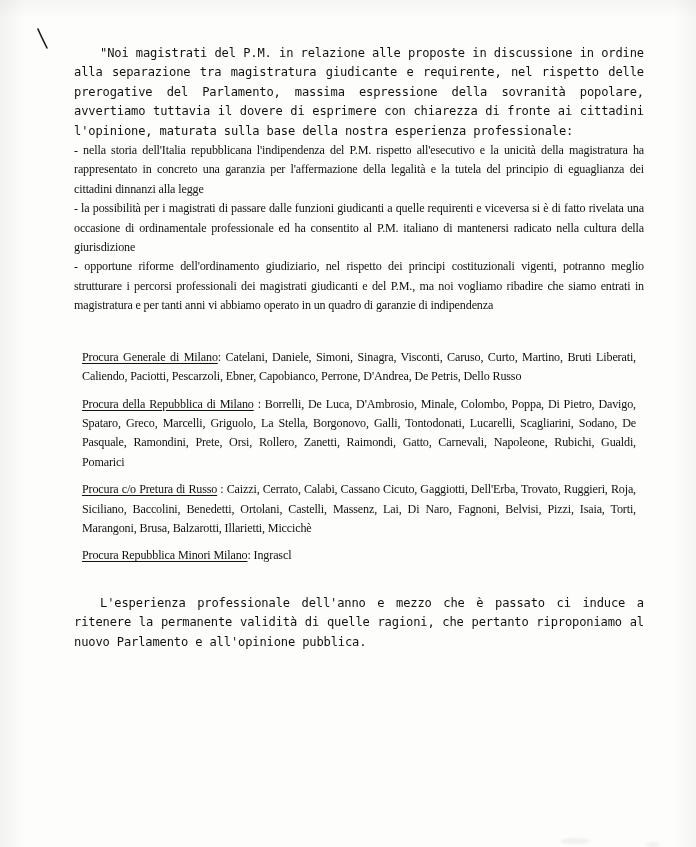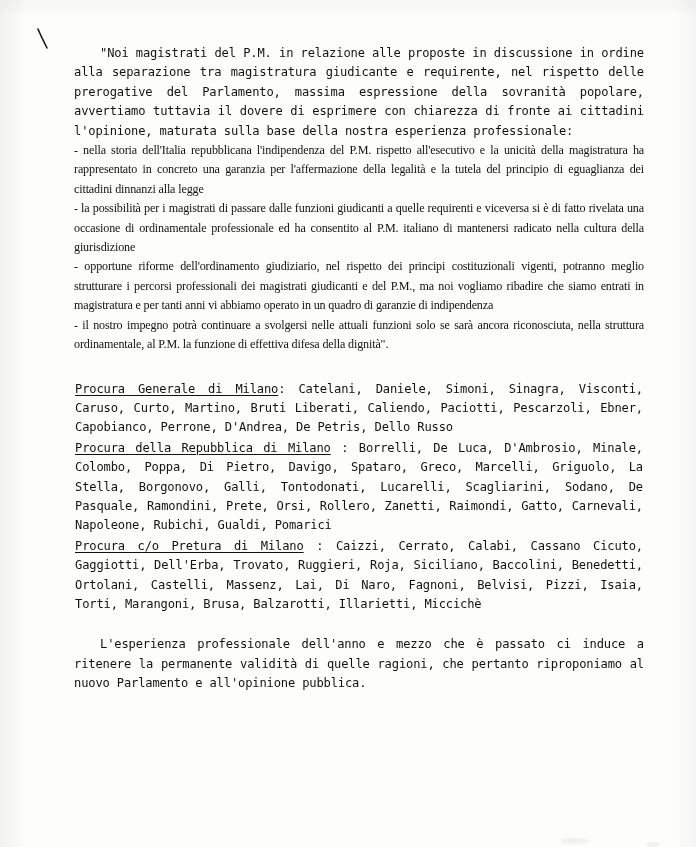--- a/index.html
+++ b/index.html
@@ -54,21 +54,22 @@
     text-indent: 26px;
   }
 
   .gap-sm { height: 7px; }
   .gap-md { height: 17px; }
   .gap-lg { height: 20px; }
 
   .list-block .para { text-align: justify; font-family: Liberation Serif, serif; }
 
   .proc-group {
-    margin: 1px;
+    margin: 8px;
+    font-family: Liberation Serif, serif;
   }
   .proc-group .para {
     text-align: justify;
   }
   .proc-heading {
     text-decoration: underline;
     text-underline-offset: 2px;
   }
 
   .date-line {
@@ -113,40 +114,42 @@
   </div>
 
   <div class="doc-body">
 
     <p class="para indent-first">"Noi magistrati del P.M. in relazione alle proposte in discussione in ordine alla separazione tra magistratura giudicante e requirente, nel rispetto delle prerogative del Parlamento, massima espressione della sovranità popolare, avvertiamo tuttavia il dovere di esprimere con chiarezza di fronte ai cittadini l'opinione, maturata sulla base della nostra esperienza professionale:</p>
 
     <div class="list-block">
       <p class="para">- nella storia dell'Italia repubblicana l'indipendenza del P.M. rispetto all'esecutivo e la unicità della magistratura ha rappresentato in concreto una garanzia per l'affermazione della legalità e la tutela del principio di eguaglianza dei cittadini dinnanzi alla legge</p>
       <p class="para">- la possibilità per i magistrati di passare dalle funzioni giudicanti a quelle requirenti e viceversa si è di fatto rivelata una occasione di ordinamentale professionale ed ha consentito al P.M. italiano di mantenersi radicato nella cultura della giurisdizione</p>
       <p class="para">- opportune riforme dell'ordinamento giudiziario, nel rispetto dei principi costituzionali vigenti, potranno meglio strutturare i percorsi professionali dei magistrati giudicanti e del P.M., ma noi vogliamo ribadire che siamo entrati in magistratura e per tanti anni vi abbiamo operato in un quadro di garanzie di indipendenza</p>
-      <p class="para">- il nostro impegno potrà continuare a svolgersi nelle attuali funzioni solo se sarà ancora riconosciuta, nella struttura ordinamentale, al P.M. la funzione di effettiva difesa della dignità".</p>
     </div>
 
     <div class="gap-md"></div>
 
 
     <div class="gap-sm"></div>
 
     <div class="proc-group">
       <p class="para"><span class="proc-heading">Procura Generale di Milano</span><span>: </span><span>Catelani, Daniele, Simoni, Sinagra, Visconti, Caruso, Curto, Martino, Bruti Liberati, Caliendo, Paciotti, Pescarzoli, Ebner, Capobianco, Perrone, D'Andrea, De Petris, Dello Russo</span></p>
     </div>
 
     <div class="proc-group">
       <p class="para"><span class="proc-heading">Procura della Repubblica di Milano</span><span> : </span><span>Borrelli, De Luca, D'Ambrosio, Minale, Colombo, Poppa, Di Pietro, Davigo, Spataro, Greco, Marcelli, Griguolo, La Stella, Borgonovo, Galli, Tontodonati, Lucarelli, Scagliarini, Sodano, De Pasquale, Ramondini, Prete, Orsi, Rollero, Zanetti, Raimondi, Gatto, Carnevali, Napoleone, Rubichi, Gualdi, Pomarici</span></p>
     </div>
 
     <div class="proc-group">
-      <p class="para"><span class="proc-heading">Procura c/o Pretura di Milano</span><span> : </span><span>Caizzi, Cerrato, Calabi, Cassano Cicuto, Gaggiotti, Dell'Erba, Trovato, Ruggieri, Roja, Siciliano, Baccolini, Benedetti, Ortolani, Castelli, Massenz, Lai, Di Naro, Fagnoni, Belvisi, Pizzi, Isaia, Torti, Marangoni, Brusa, Balzarotti, Illarietti, Miccichè</span></p>
+      <p class="para"><span class="proc-heading">Procura c/o Pretura di Russo</span><span> : </span><span>Caizzi, Cerrato, Calabi, Cassano Cicuto, Gaggiotti, Dell'Erba, Trovato, Ruggieri, Roja, Siciliano, Baccolini, Benedetti, Ortolani, Castelli, Massenz, Lai, Di Naro, Fagnoni, Belvisi, Pizzi, Isaia, Torti, Marangoni, Brusa, Balzarotti, Illarietti, Miccichè</span></p>
     </div>
 
+    <div class="proc-group">
+      <p class="para"><span class="proc-heading">Procura Repubblica Minori Milano</span><span>: </span><span>Ingrascl</span></p>
+    </div>
 
     <div class="gap-lg"></div>
 
     <p class="para indent-first">L'esperienza professionale dell'anno e mezzo che è passato ci induce a ritenere la permanente validità di quelle ragioni, che pertanto riproponiamo al nuovo Parlamento e all'opinione pubblica.</p>
 
   </div>
 
   <div class="date-line">26 Aprile 1994</div>
 
   <div class="smudge s1"></div>

